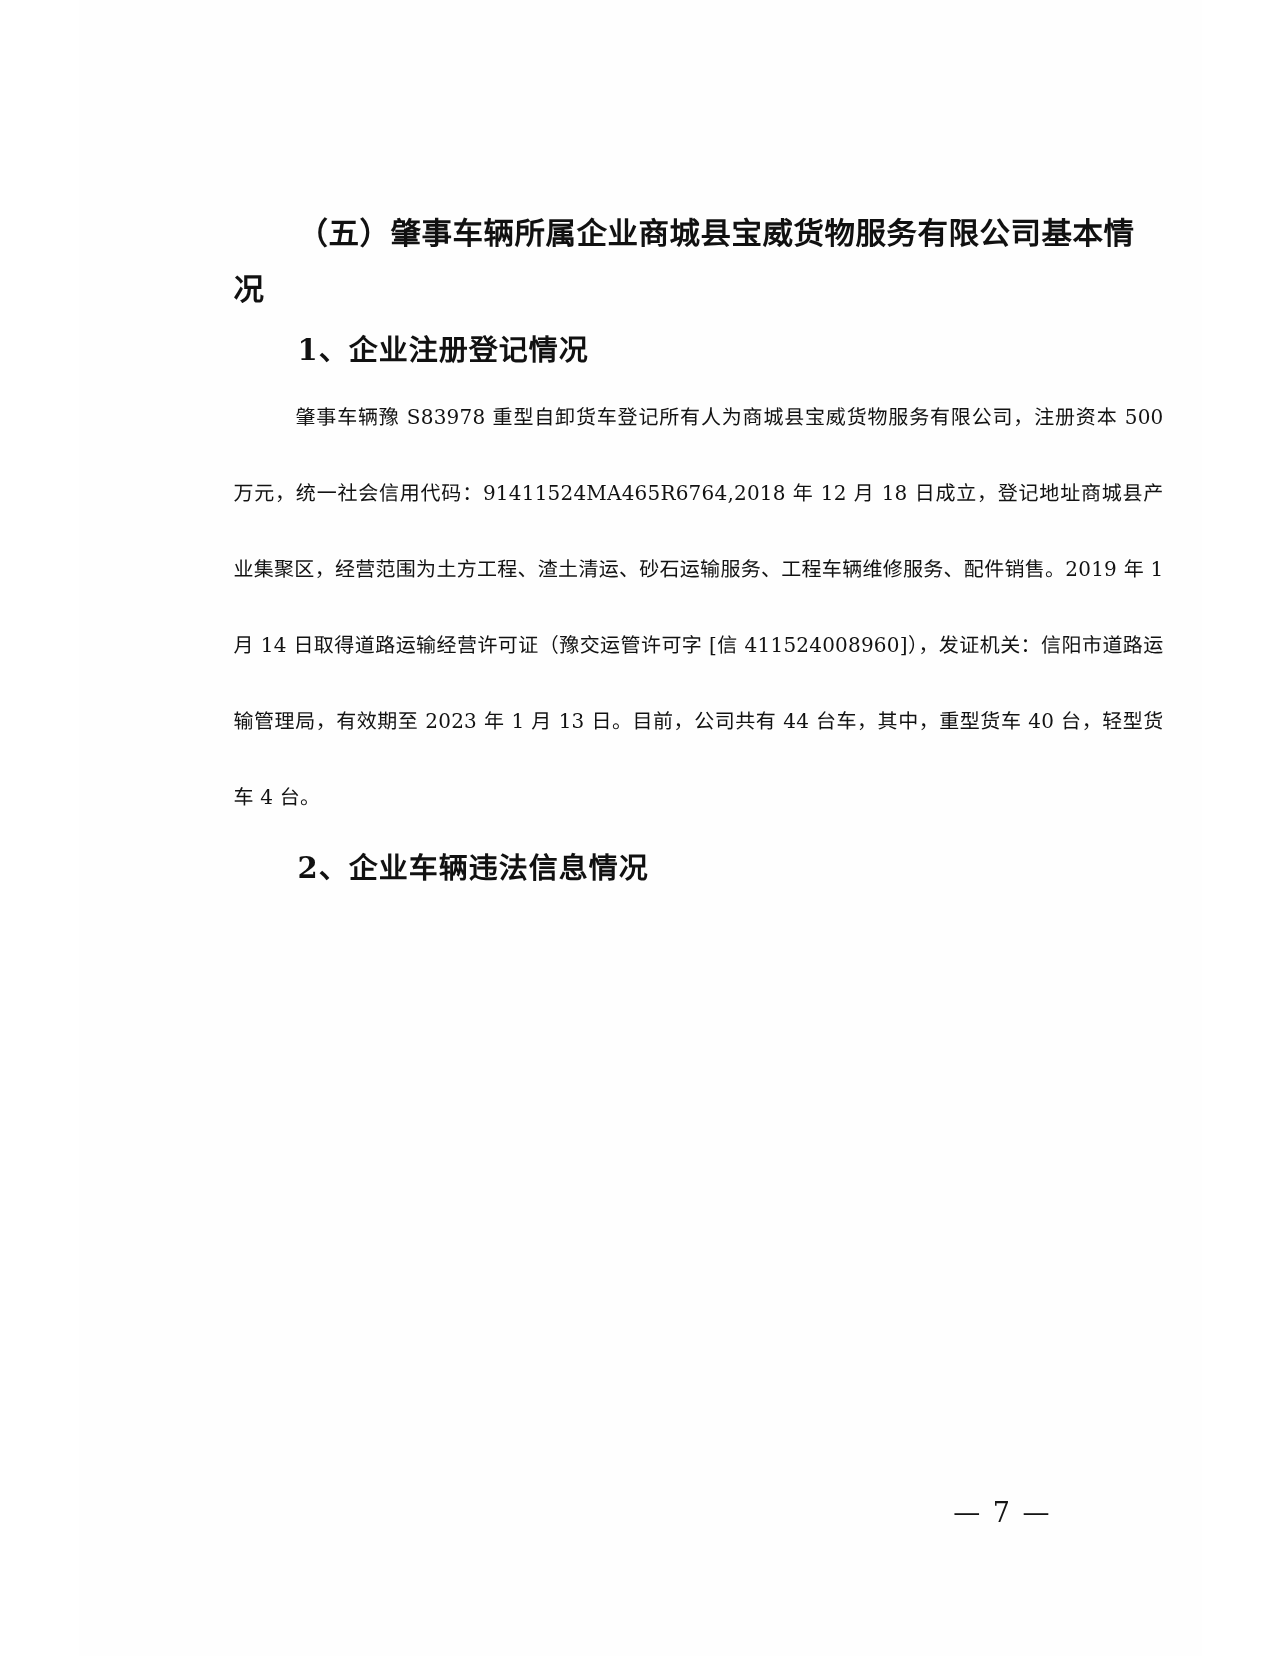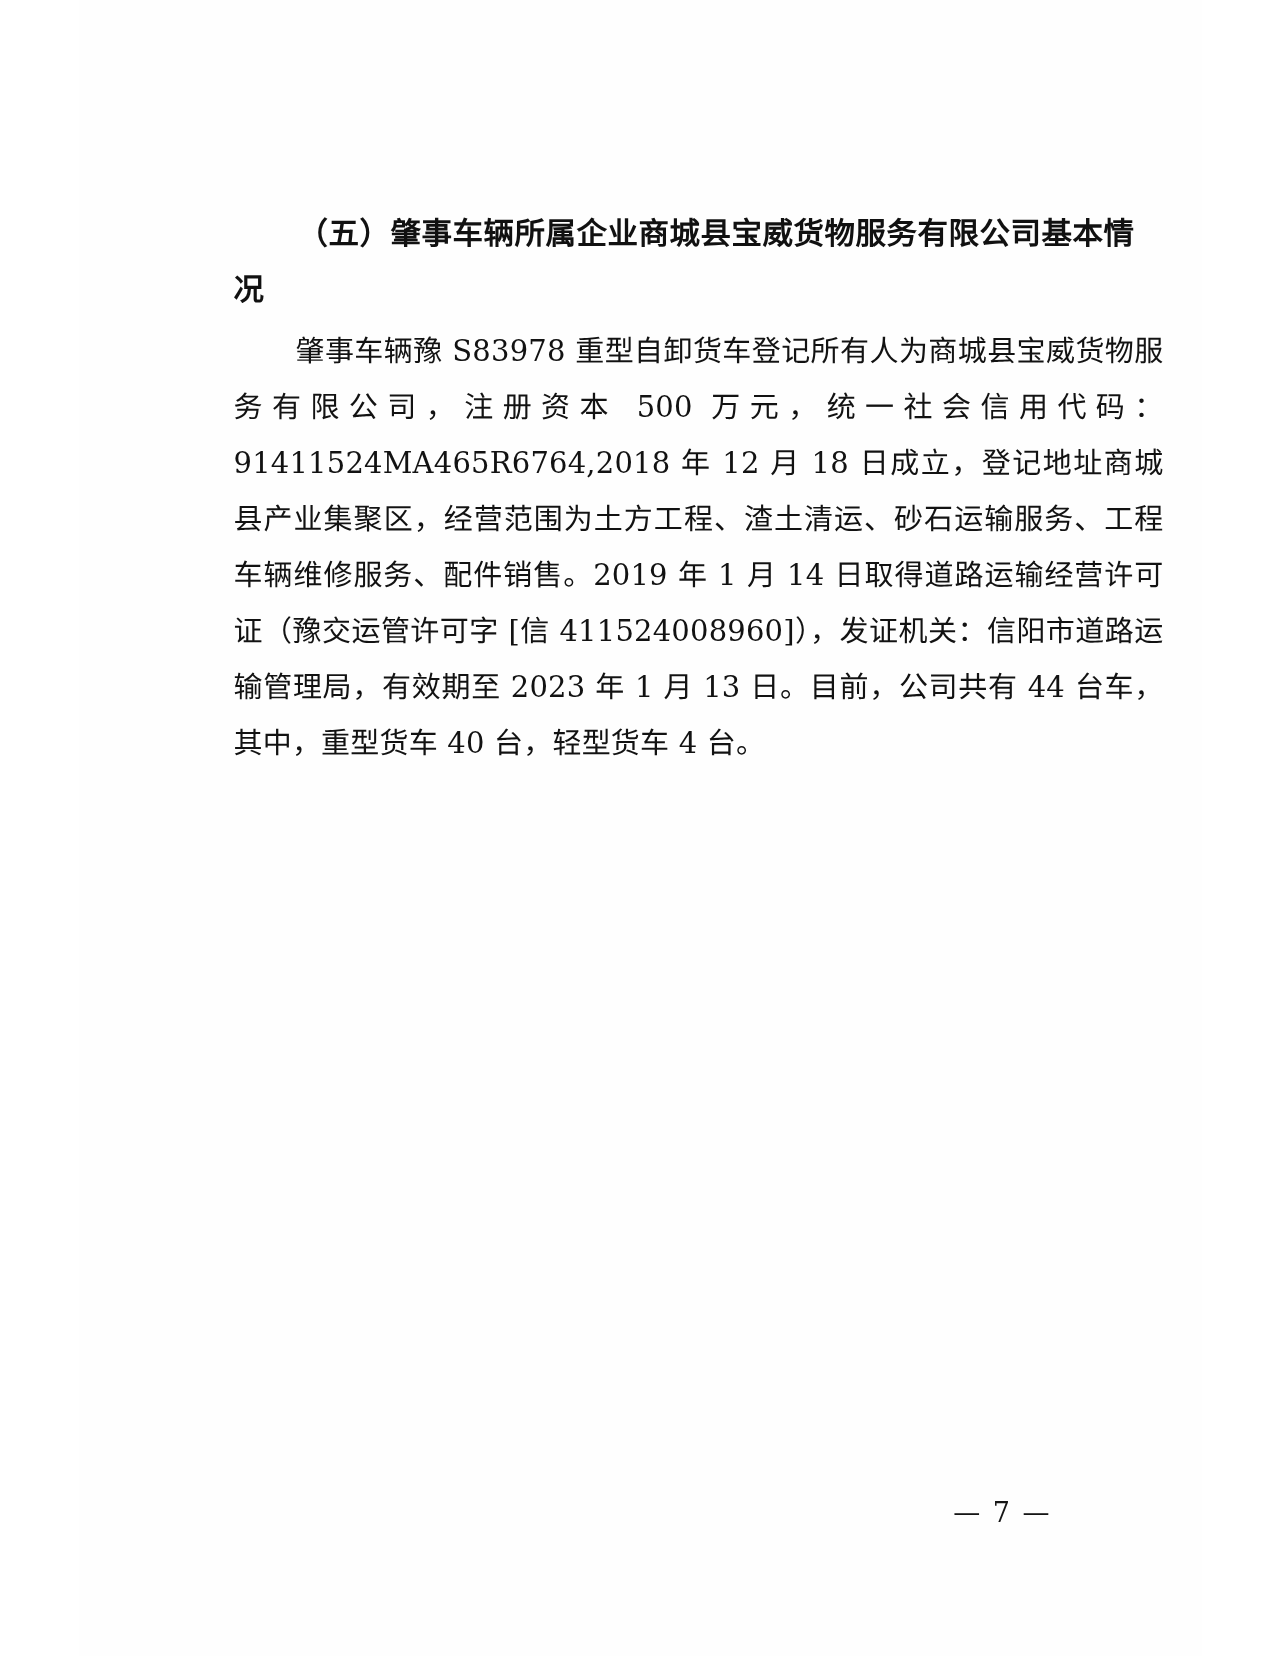--- a/index.html
+++ b/index.html
@@ -41,22 +41,22 @@
     font-family: "DejaVu Serif", "Liberation Serif", serif;
     font-weight: bold;
     font-size: 29px;
     line-height: 54px;
     letter-spacing: 1px;
     text-indent: 64px;
     margin: 6px 0 2px 0;
     color: #111;
   }
   p.body-text {
-    font-size: 29px;
-    line-height: 56px;
+    font-size: 20px;
+    line-height: 76px;
     margin: 0 0 2px 0;
     text-indent: 62px;
     text-align: justify;
     text-justify: inter-ideograph;
     letter-spacing: 0.2px;
     color: #121212;
   }
   .page-number {
     position: absolute;
     right: 150px;
@@ -67,22 +67,24 @@
   }
 </style>
 </head>
 <body>
 
 <div class="page">
   <div class="content">
 
     <h1 class="h-title">（五）肇事车辆所属企业商城县宝威货物服务有限公司基本情况</h1>
 
+    <h2 class="h-sub">1、企业注册登记情况</h2>
 
     <p class="body-text">肇事车辆豫 S83978 重型自卸货车登记所有人为商城县宝威货物服务有限公司，注册资本 500 万元，统一社会信用代码：91411524MA465R6764,2018 年 12 月 18 日成立，登记地址商城县产业集聚区，经营范围为土方工程、渣土清运、砂石运输服务、工程车辆维修服务、配件销售。2019 年 1 月 14 日取得道路运输经营许可证（豫交运管许可字 [信 411524008960]），发证机关：信阳市道路运输管理局，有效期至 2023 年 1 月 13 日。目前，公司共有 44 台车，其中，重型货车 40 台，轻型货车 4 台。</p>
 
+    <h2 class="h-sub">2、企业车辆违法信息情况</h2>
 
 
 
   </div>
 
   <div class="page-number">— 7 —</div>
 </div>
 
 </body></html>

